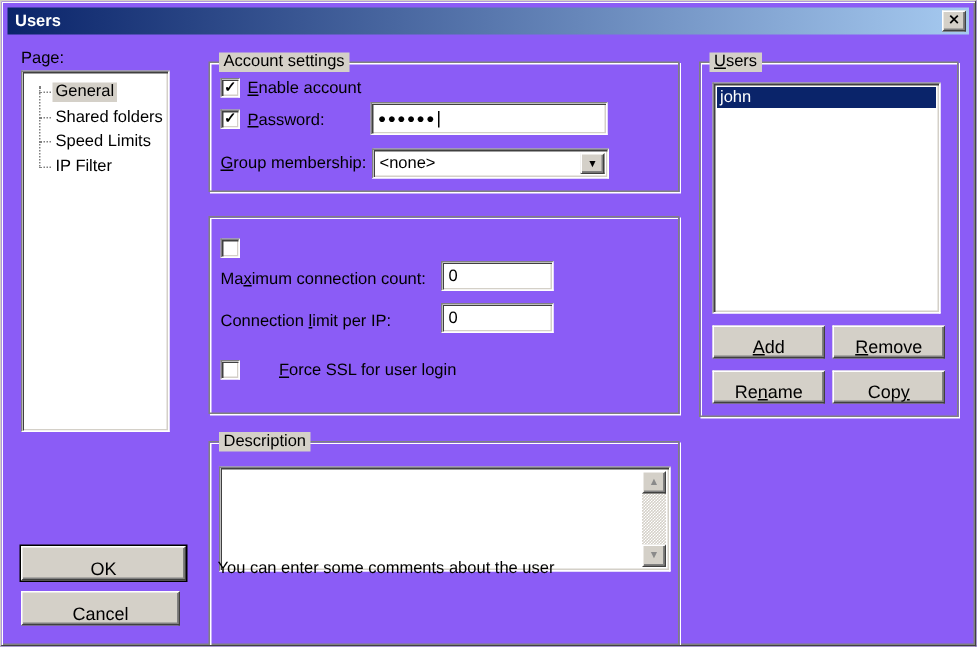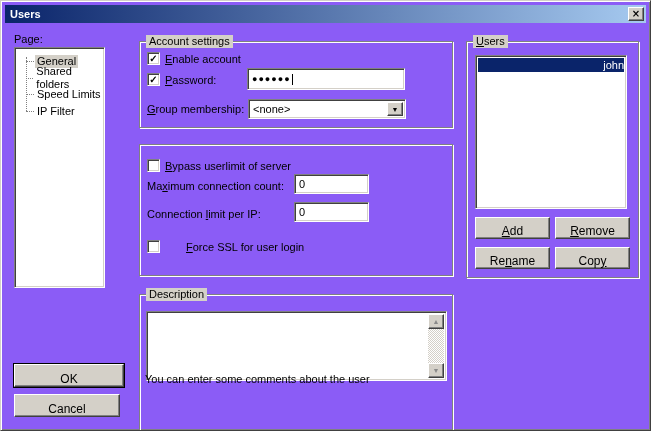--- a/index.html
+++ b/index.html
@@ -67,21 +67,21 @@
     border:1px solid;border-color:#808080 #fff #fff #808080;
     box-shadow:inset 1px 1px 0 #404040, inset -1px -1px 0 #d4d0c8;
     overflow:hidden;}
   .tree-row{position:absolute;left:11px;display:flex;align-items:center;height:14px;}
   .tree-stub{width:8px;height:0;border-top:1px dotted #808080;margin-right:1px;}
   .tree-vline{position:absolute;left:11px;top:9px;width:0;height:54px;border-left:1px dotted #808080;}
   .tree-label{padding:0 2px;line-height:13px;}
   .tree-label.selected{background:#d4d0c8;}
   .list-item-selected{
     position:absolute;left:2px;right:2px;top:2px;height:14px;
-    background:#0a246a;color:#fff;padding-left:2px;line-height:14px;text-align:right;
+    background:#0a246a;color:#fff;padding-left:2px;line-height:14px;
   }
   .scrollbar{
     position:absolute;top:2px;right:2px;bottom:2px;width:16px;
     background-color:#d4d0c8;
     background-image:linear-gradient(45deg,#fff 25%,transparent 25%,transparent 75%,#fff 75%),
                      linear-gradient(45deg,#fff 25%,transparent 25%,transparent 75%,#fff 75%);
     background-size:2px 2px;background-position:0 0,1px 1px;
   }
   .scroll-arrow{
     position:absolute;left:0;width:16px;height:15px;background:#d4d0c8;
@@ -99,21 +99,21 @@
 <div class="window">
 
   <div class="titlebar">
     <span>Users</span>
     <div class="close-btn">
       <span>×</span>
     </div>
   </div>
 
   <div class="label" style="left:13px;top:32px;">Page:</div>
-  <div class="listbox" style="left:13px;top:46px;width:91px;height:241px;">
+  <div class="listbox" style="left:13px;top:46px;width:99px;height:241px;">
     <div class="tree-vline"></div>
     <div class="tree-row" style="top:6px;">
       <span class="tree-stub"></span>
       <span class="tree-label selected">General</span>
     </div>
     <div class="tree-row" style="top:23px;">
       <span class="tree-stub"></span>
       <span class="tree-label">Shared folders</span>
     </div>
     <div class="tree-row" style="top:39px;">
@@ -150,21 +150,20 @@
       <span class="combo-arrow">
           <span>▼</span>
         </span>
     </div>
   </div>
 
   <div class="groupbox" style="left:138px;top:143px;width:314px;height:132px;">
     <div class="checkbox" style="left:7px;top:14px;">
       <span></span>
     </div>
-    <div class="label" style="left:25px;top:15px;"><span></span><span class="u">B</span><span>ypass userlimit of server</span></div>
 
     <div class="label" style="left:7px;top:35px;"><span>Ma</span><span class="u">x</span><span>imum connection count:</span></div>
     <div class="field" style="left:154px;top:29px;width:75px;height:20px;">
       <span>0</span>
     </div>
 
     <div class="label" style="left:7px;top:63px;"><span>Connection </span><span class="u">l</span><span>imit per IP:</span></div>
     <div class="field" style="left:154px;top:57px;width:75px;height:20px;">
       <span>0</span>
     </div>

